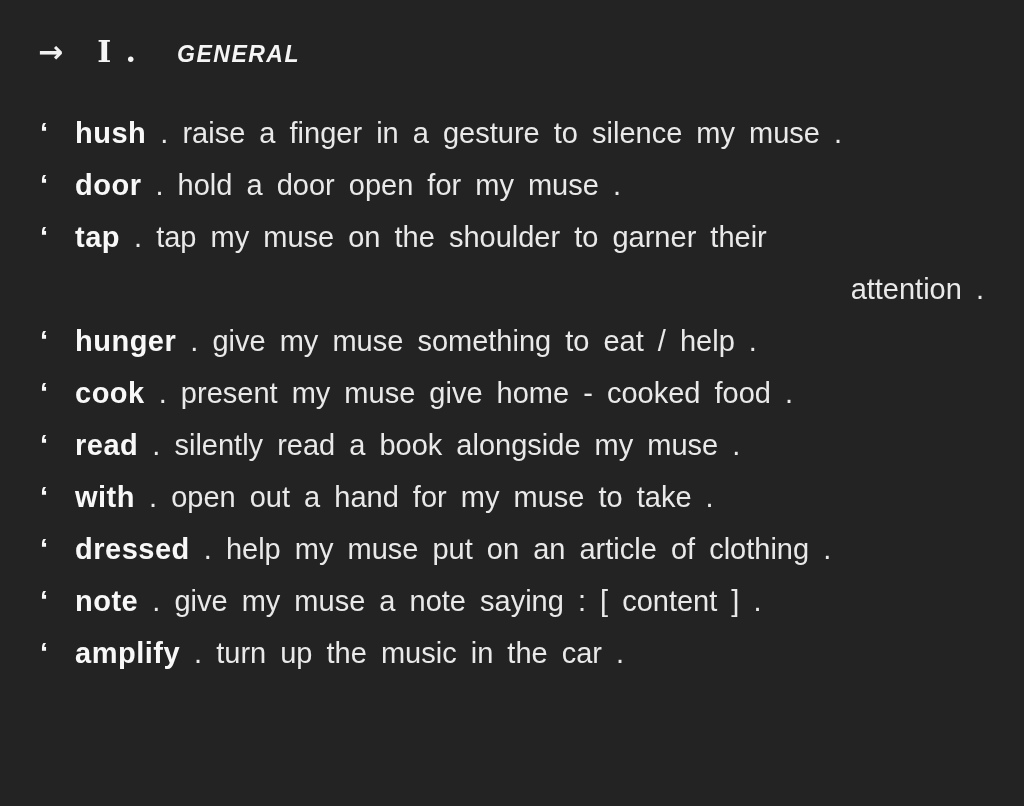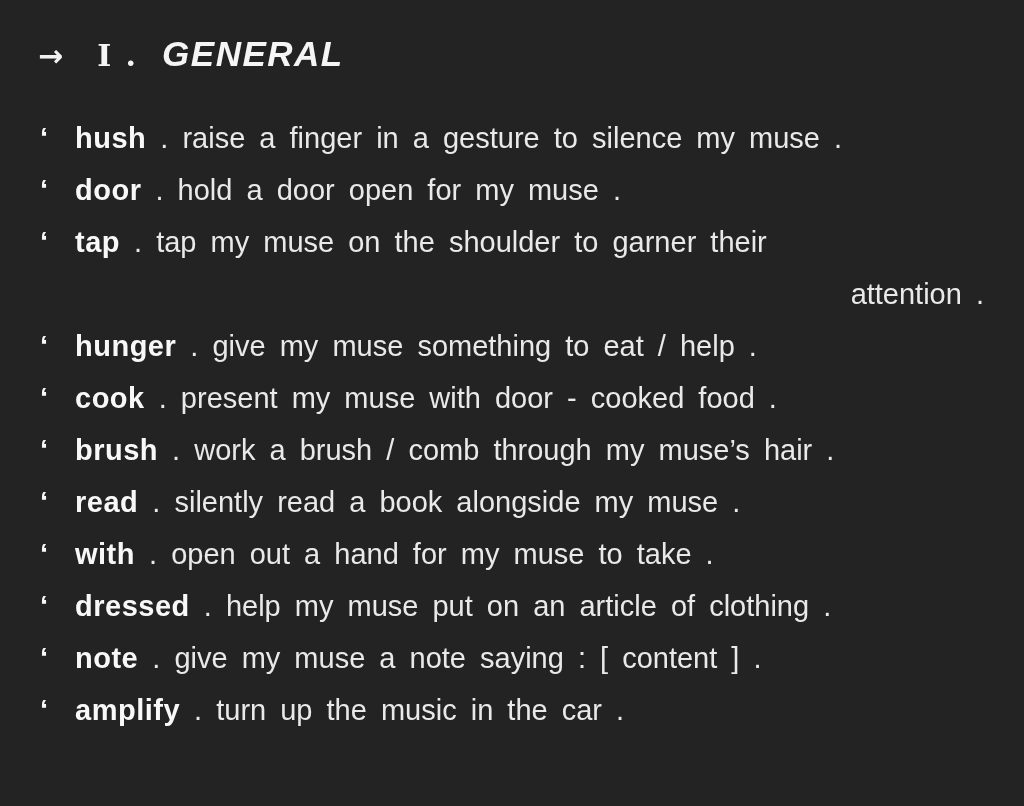--- a/index.html
+++ b/index.html
@@ -29,24 +29,24 @@
   }
   .numeral {
     margin-left: 34px;
     font-family: "DejaVu Serif", serif;
     font-weight: bold;
     font-size: 30px;
     letter-spacing: 2px;
     color: #f5f5f5;
   }
   .title {
-    margin-left: 24px;
+    margin-left: 39px;
     font-style: italic;
     font-weight: bold;
-    font-size: 35px;
+    font-size: 23px;
     letter-spacing: 1.5px;
     color: #f5f5f5;
   }
   .list {
     margin-top: 38px;
     padding-right: 40px;
     font-size: 29px;
     line-height: 52px;
     word-spacing: 6px;
   }
@@ -90,23 +90,22 @@
 <div class="list">
   <div class="item"><span class="q">‘</span><span class="kw">hush</span><span class="sep"> . </span><span class="desc">raise a finger in a gesture to silence my muse .</span></div>
 
 
   <div class="item"><span class="q">‘</span><span class="kw">door</span><span class="sep"> . </span><span class="desc">hold a door open for my muse .</span></div>
 
   <div class="item"><span class="q">‘</span><span class="kw">tap</span><span class="sep"> . </span><span class="desc">tap my muse on the shoulder to garner their</span><span class="desc2">attention .</span></div>
 
   <div class="item"><span class="q">‘</span><span class="kw">hunger</span><span class="sep"> . </span><span class="desc">give my muse something to eat / help .</span></div>
 
-  <div class="item"><span class="q">‘</span><span class="kw">cook</span><span class="sep"> . </span><span class="desc">present my muse with door - cooked food .</span></div>
+  <div class="item"><span class="q">‘</span><span class="kw">cook</span><span class="sep"> . </span><span class="desc">present my muse give home - cooked food .</span></div>
 
-  <div class="item"><span class="q">‘</span><span class="kw">brush</span><span class="sep"> . </span><span class="desc">work a brush / comb through my muse’s hair .</span></div>
 
   <div class="item"><span class="q">‘</span><span class="kw">read</span><span class="sep"> . </span><span class="desc">silently read a book alongside my muse .</span></div>
 
   <div class="item"><span class="q">‘</span><span class="kw">with</span><span class="sep"> . </span><span class="desc">open out a hand for my muse to take .</span></div>
 
   <div class="item"><span class="q">‘</span><span class="kw">dressed</span><span class="sep"> . </span><span class="desc">help my muse put on an article of clothing .</span></div>
 
   <div class="item"><span class="q">‘</span><span class="kw">note</span><span class="sep"> . </span><span class="desc">give my muse a note saying : [ content ] .</span></div>
 
   <div class="item"><span class="q">‘</span><span class="kw">amplify</span><span class="sep"> . </span><span class="desc">turn up the music in the car .</span></div>

